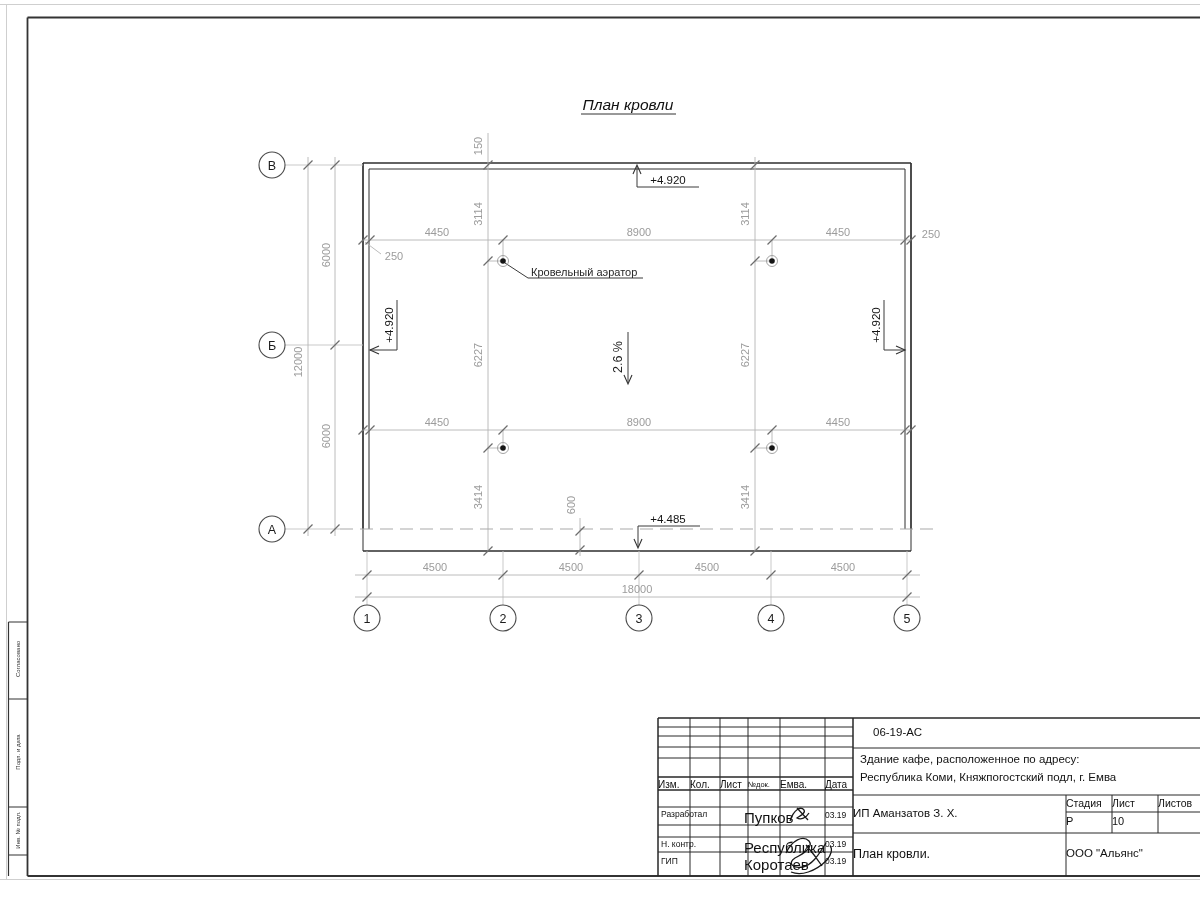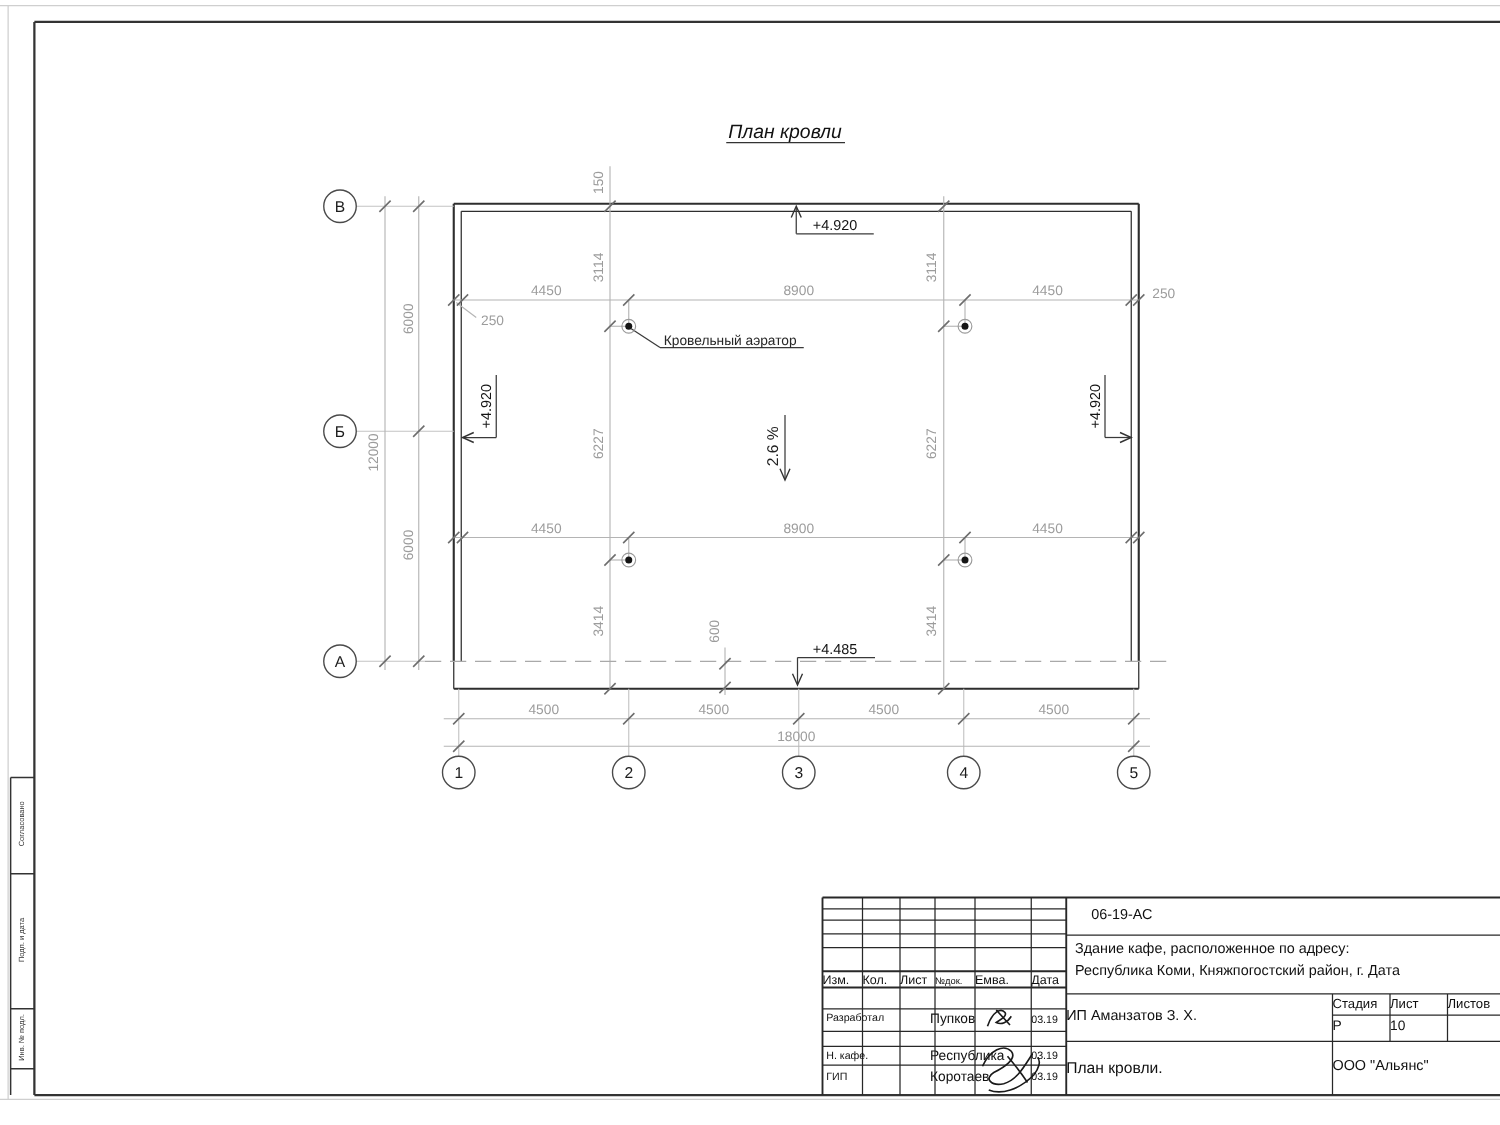--- a/index.html
+++ b/index.html
@@ -3,21 +3,21 @@
 <meta charset="utf-8">
 <style>
   html,body{margin:0;padding:0;background:#ffffff;}
   .sheet{position:relative;width:1200px;height:900px;background:#fff;overflow:hidden;
          font-family:"Liberation Sans",sans-serif;}
   .sheet svg{position:absolute;left:0;top:0;}
   .tb{position:absolute;color:#111;line-height:1.15;white-space:nowrap;}
   .c{text-align:left;}
   .s75{font-size:7.5px;}
   .s85{font-size:8.5px;}
-  .s95{font-size:11px;padding-left:21px;}
+  .s95{font-size:15px;padding-left:21px;}
   .s10{font-size:10px;}
   .s105{font-size:10.5px;}
   .s11{font-size:11px;}
   .s115{font-size:11.5px;}
   .s125{font-size:12.5px;}
   .stamp-label{position:absolute;width:90px;text-align:center;font-size:6px;color:#333;
                transform:rotate(-90deg);}
 </style>
 </head>
 <body>
@@ -193,31 +193,31 @@
   <div class="tb c s10" style="left:690px;top:779px;width:30px">Кол.</div>
   <div class="tb c s10" style="left:720px;top:779px;width:28px">Лист</div>
   <div class="tb c s75" style="left:748px;top:781px;width:32px">№док.</div>
   <div class="tb c s10" style="left:780px;top:779px;width:45px">Емва.</div>
   <div class="tb c s10" style="left:825px;top:779px;width:48px">Дата</div>
 
   <div class="tb s85" style="left:661px;top:810px;">Разработал</div>
   <div class="tb s95" style="left:723px;top:809px;">Пупков</div>
   <div class="tb c s85" style="left:825px;top:811px;width:28px">03.19</div>
 
-  <div class="tb s85" style="left:661px;top:840px;">Н. кафе.</div>
+  <div class="tb s85" style="left:661px;top:840px;">Н. контр.</div>
   <div class="tb s95" style="left:723px;top:839px;">Республика</div>
   <div class="tb c s85" style="left:825px;top:840px;width:28px">03.19</div>
 
   <div class="tb s85" style="left:661px;top:857px;">ГИП</div>
   <div class="tb s95" style="left:723px;top:856px;">Коротаев</div>
   <div class="tb c s85" style="left:825px;top:857px;width:28px">03.19</div>
 
   <div class="tb c s115" style="left:873px;top:726px;width:320px">06-19-АС</div>
   <div class="tb c s115" style="left:860px;top:753px;width:330px">Здание кафе, расположенное по адресу:</div>
-  <div class="tb c s115" style="left:860px;top:771px;width:330px">Республика Коми, Княжпогостский район, г. Дата</div>
+  <div class="tb c s115" style="left:860px;top:771px;width:330px">Республика Коми, Княжпогостский подл, г. Емва</div>
   <div class="tb c s115" style="left:853px;top:807px;width:213px">ИП Аманзатов З. Х.</div>
 
   <div class="tb c s105" style="left:1066px;top:797px;width:46px">Стадия</div>
   <div class="tb c s105" style="left:1112px;top:797px;width:46px">Лист</div>
   <div class="tb c s105" style="left:1158px;top:797px;width:60px">Листов</div>
   <div class="tb c s11" style="left:1066px;top:815px;width:46px">Р</div>
   <div class="tb c s11" style="left:1112px;top:815px;width:46px">10</div>
 
   <div class="tb c s125" style="left:853px;top:847px;width:213px">План кровли.</div>
   <div class="tb c s115" style="left:1066px;top:847px;width:156px">ООО "Альянс"</div>

